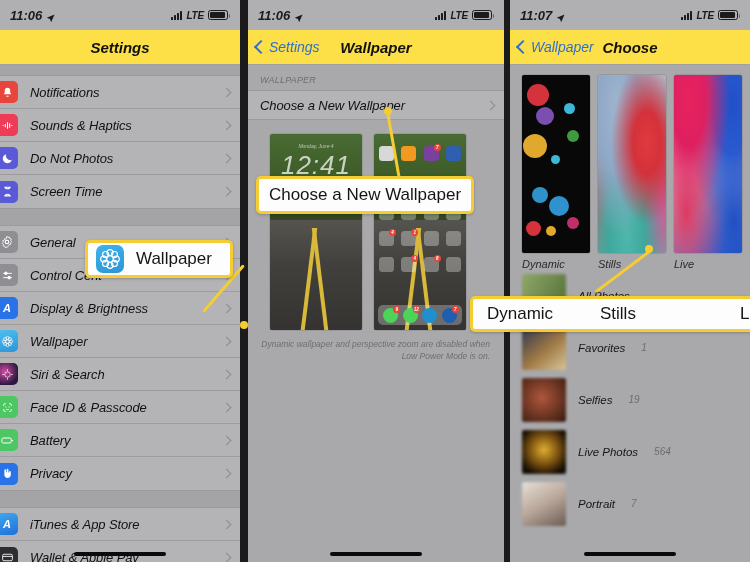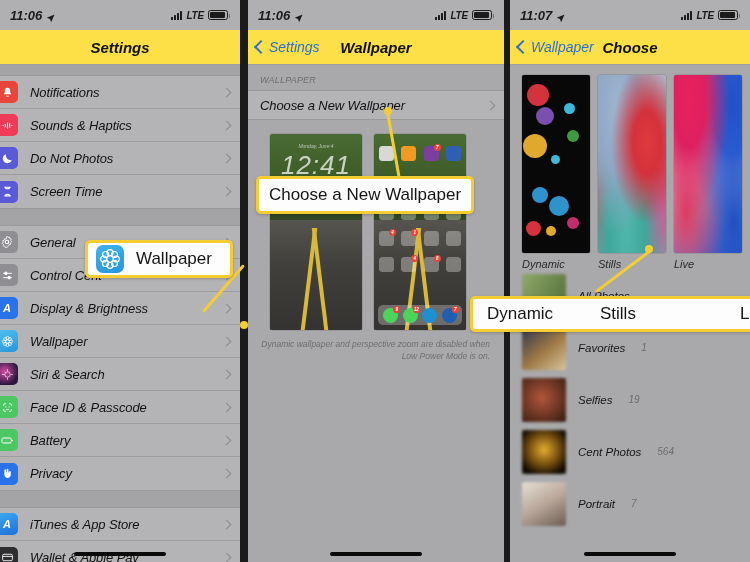--- a/index.html
+++ b/index.html
@@ -531,21 +531,21 @@
       <div class="album">
         <span class="album-thumb" style="background:radial-gradient(circle at 45% 45%,#b0563c,#5a2c1c 70%,#2e1710)"></span>
         <span class="album-txt">
           <span class="album-name">Selfies</span>
           <span class="album-count">19</span>
         </span>
       </div>
       <div class="album">
         <span class="album-thumb" style="background:radial-gradient(circle at 50% 45%,#e0b030,#7a5010 45%,#140d05 80%)"></span>
         <span class="album-txt">
-          <span class="album-name">Cent Photos</span>
+          <span class="album-name">Live Photos</span>
           <span class="album-count">564</span>
         </span>
       </div>
       <div class="album">
         <span class="album-thumb" style="background:linear-gradient(150deg,#e6e0d8,#b9a79a 50%,#6a5c52)"></span>
         <span class="album-txt">
           <span class="album-name">Portrait</span>
           <span class="album-count">7</span>
         </span>
       </div>

